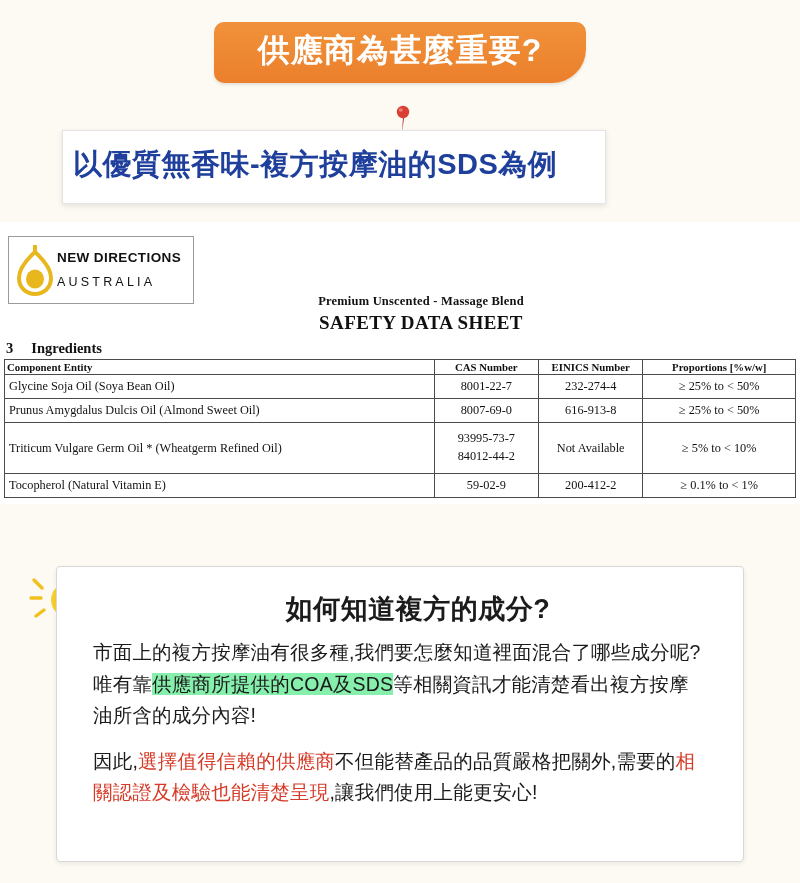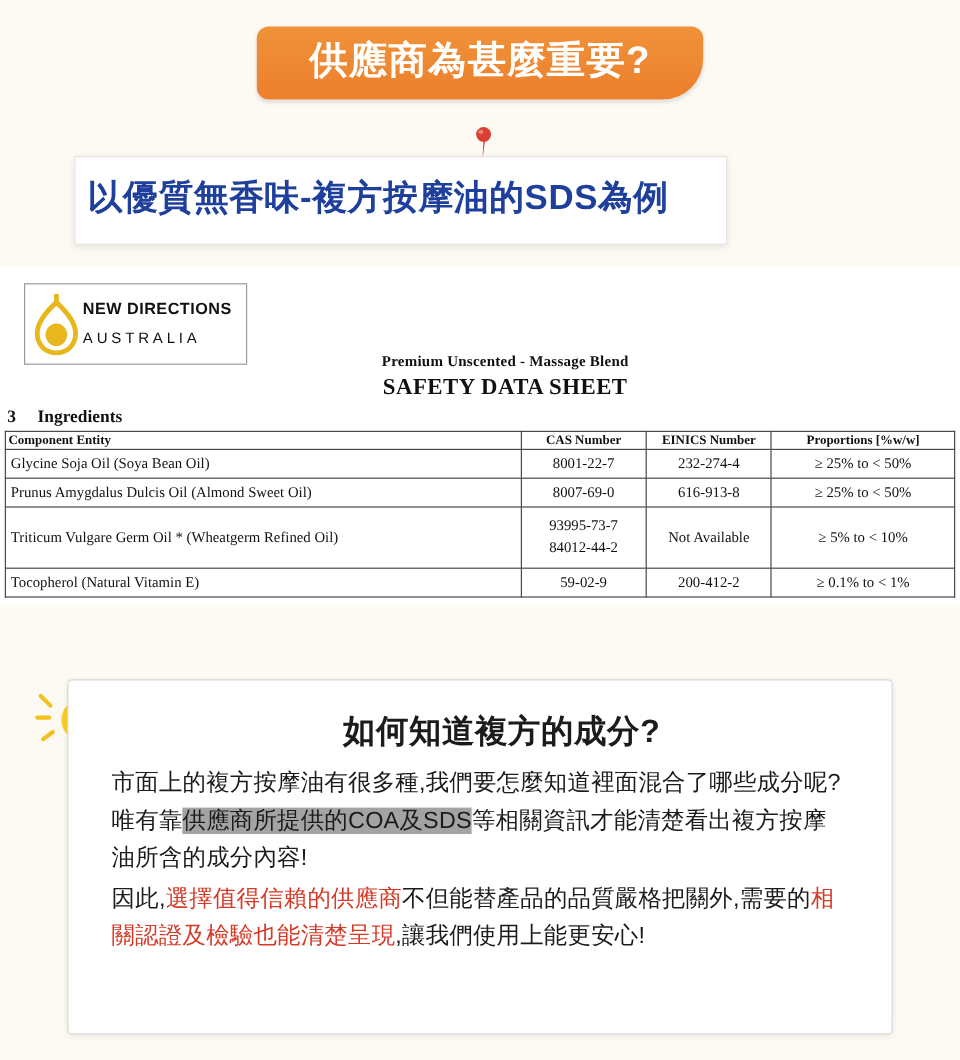--- a/index.html
+++ b/index.html
@@ -66,21 +66,21 @@
   .sds {
     position: absolute;
     left: 0;
     top: 222px;
     width: 800px;
     background: #ffffff;
     padding-bottom: 6px;
   }
   .logo-box {
     position: absolute;
-    left: 20px;
+    left: 8px;
     top: 14px;
     width: 186px;
     height: 68px;
     border: 1px solid #9a9a9a;
     box-sizing: border-box;
     display: flex;
     align-items: center;
   }
   .logo-drop {
     width: 44px;
@@ -191,25 +191,25 @@
     padding-left: 36px;
   }
   .body-text {
     margin: 10px 36px 0 36px;
     font-size: 19.5px;
     line-height: 1.62;
     color: #1b1b1b;
     letter-spacing: 0.2px;
   }
   .hl {
-    background: #a3a3a3;
+    background: #86efac;
     color: #1b1b1b;
   }
   .red { color: #d53a27; }
-  .para2 { margin-top: 2px; }
+  .para2 { margin-top: 14px; }
 </style>
 </head>
 <body>
 
 <div class="banner-wrap">
   <div class="banner">供應商為甚麼重要?</div>
 </div>
 
 <svg class="pin" viewBox="0 0 22 30">
   <path d="M11 13 L10 29 L12.2 13 Z" fill="#b5332a"></path>

